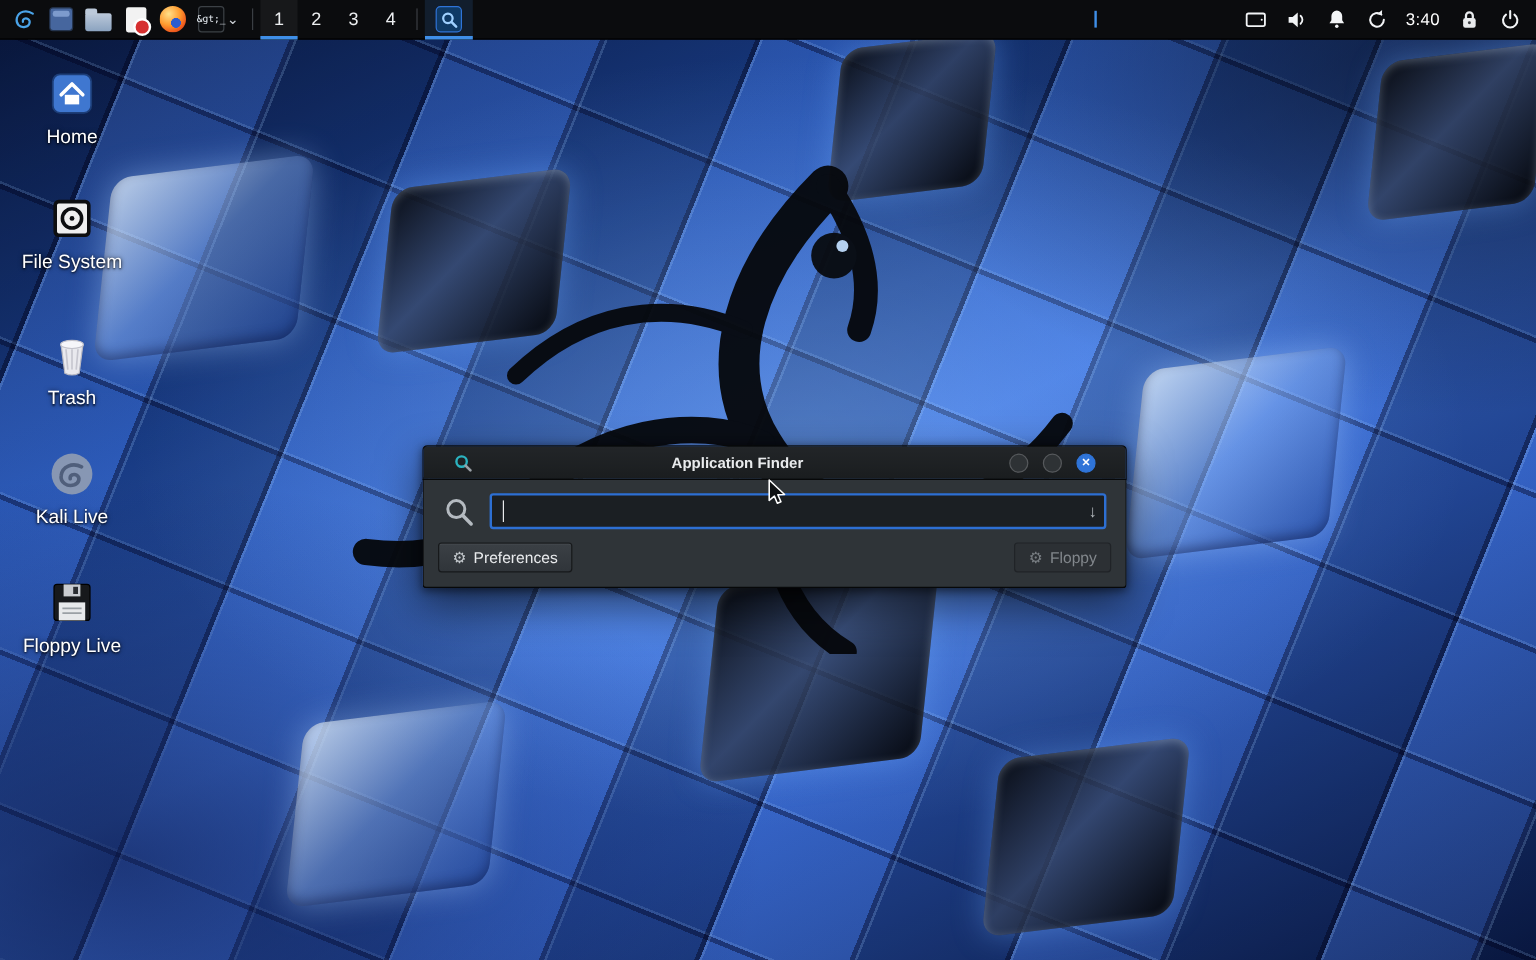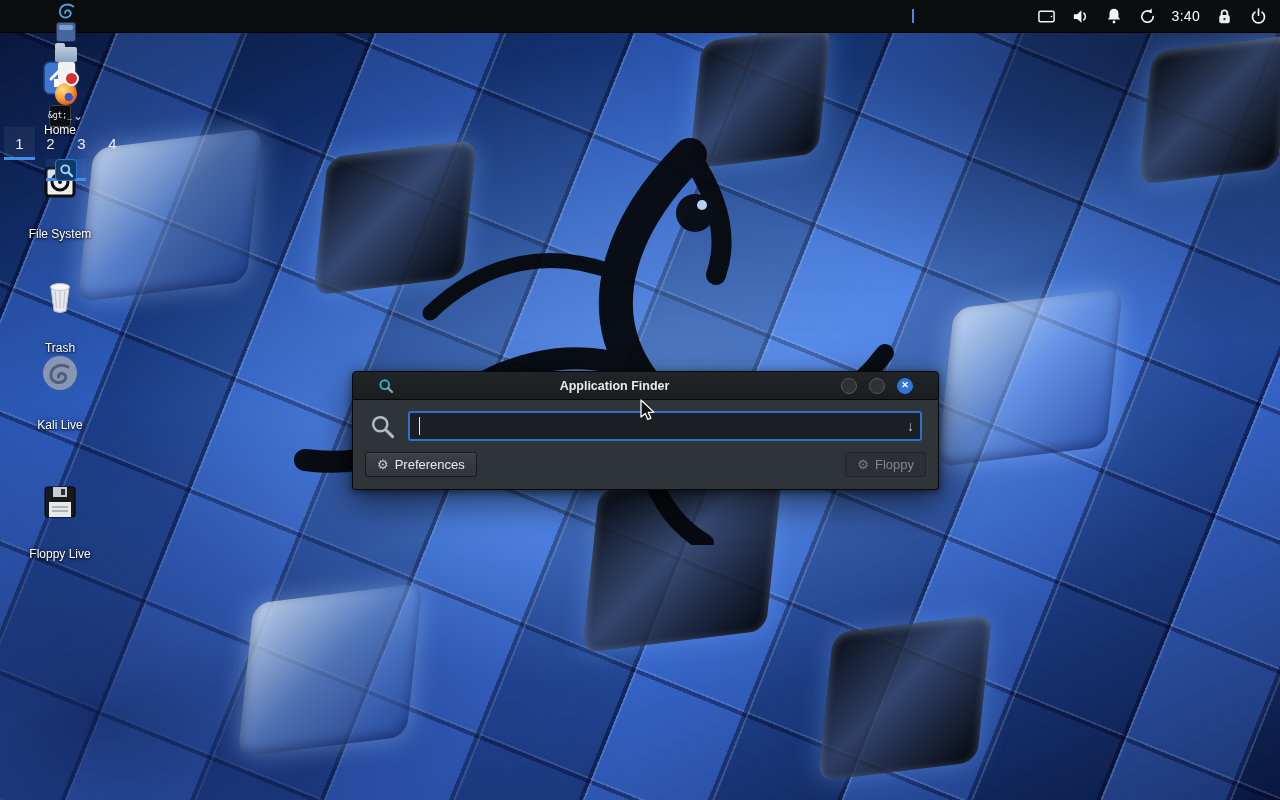--- a/index.html
+++ b/index.html
@@ -21,21 +21,21 @@
   .cube { position:absolute; z-index:1; transform:rotate(-7deg) skewX(-13deg); border-radius:16px; }
   .cube.dark { background:linear-gradient(135deg, rgba(8,10,15,.94), rgba(52,66,96,.80) 45%, rgba(3,4,7,.95));
     box-shadow:0 0 26px rgba(110,170,255,.40), inset 0 2px 8px rgba(210,230,255,.30); }
   .cube.glass { background:linear-gradient(135deg, rgba(225,240,255,.80), rgba(140,180,245,.45) 48%, rgba(35,70,150,.55));
     box-shadow:0 0 26px rgba(160,200,255,.45), inset 0 -4px 10px rgba(10,20,60,.45); }
   #dragon { position:absolute; left:280px; top:115px; z-index:2; opacity:.95; }
 
   
   #panel { position:absolute; left:0; top:0; width:1280px; height:33px; z-index:20;
     background:#0b0c0e; display:flex; align-items:center; color:#eceef0; border-bottom:1px solid #000; }
-  .panel-left { display:flex; align-items:center; height:100%; padding-left:4px;flex-direction:column; }
+  .panel-left { display:flex; align-items:center; height:100%; padding-left:4px; }
   .pbtn { height:33px; min-width:30px; display:flex; align-items:center; justify-content:center;
     background:transparent; border:none; padding:0 5px; }
   .psep { width:1px; height:18px; background:#3a3e43; margin:0 6px; }
   .ws { width:31px; height:33px; display:flex; align-items:center; justify-content:center;
     font-size:15px; color:#eceef0; background:transparent; border:none; }
   .ws.active { box-shadow:inset 0 -3px 0 #3f8fe8; background:rgba(255,255,255,.05); }
   .taskbtn { height:33px; padding:0 9px; display:flex; align-items:center; border:none;
     background:rgba(63,143,232,.14); box-shadow:inset 0 -3px 0 #3f8fe8; }
   .taskbtn .chip { width:22px; height:22px; border-radius:4px; background:#0f3a66; border:1px solid #2f74d8;
     display:flex; align-items:center; justify-content:center; }
@@ -56,23 +56,23 @@
     background:#d63030; border:2px solid #ffffff; }
   .fficon { width:22px; height:22px; border-radius:50%;
     background:radial-gradient(circle at 62% 64%, #2b5cd0 0 20%, rgba(0,0,0,0) 22%),
                radial-gradient(circle at 35% 30%, #ffe08a, #ff9a2e 45%, #ee5a1e 72%, #b93a10); }
   .termicon { width:22px; height:22px; border-radius:3px; background:#0c0e11; border:1px solid #3c4146;
     display:flex; align-items:center; justify-content:center; }
 
   
   .dicon { position:absolute; left:10px; width:100px; z-index:3; display:flex; flex-direction:column;
     align-items:center; gap:8px; background:none; border:none; }
-  .dicon .dlabel { color:#ffffff; font-size:12px; text-shadow:0 1px 2px rgba(0,0,0,.95), 0 0 4px rgba(0,0,0,.6);margin-top:17px; }
+  .dicon .dlabel { color:#ffffff; font-size:16px; text-shadow:0 1px 2px rgba(0,0,0,.95), 0 0 4px rgba(0,0,0,.6); }
   #dicon-home { top:58px; }  #dicon-fs { top:162px; }  #dicon-trash { top:276px; }
-  #dicon-kali { top:353px; } #dicon-floppy { top:482px; }
+  #dicon-kali { top:375px; } #dicon-floppy { top:482px; }
 
   
   #dialog { position:absolute; left:352px; top:371px; width:587px; z-index:10;
     box-shadow:0 14px 36px rgba(0,0,0,.55), 0 2px 8px rgba(0,0,0,.5); border-radius:4px 4px 3px 3px; }
   #titlebar { height:29px; background:linear-gradient(#222528,#1a1d1f); border:1px solid #070809;
     border-radius:4px 4px 0 0; display:flex; align-items:center; padding:0 25px; gap:6px; }
   #tb-title { flex:1; text-align:center; font-weight:bold; font-size:12.5px; color:#e9ebed; }
   .wbtn { width:16px; height:16px; border-radius:50%; background:#2e3235; border:1px solid #56595c;
     margin-left:6px; display:flex; align-items:center; justify-content:center; padding:0; }
   .wbtn.close { background:#2f74d8; border-color:#2f74d8; color:#ffffff; font-size:9px; font-weight:bold; line-height:1; }

